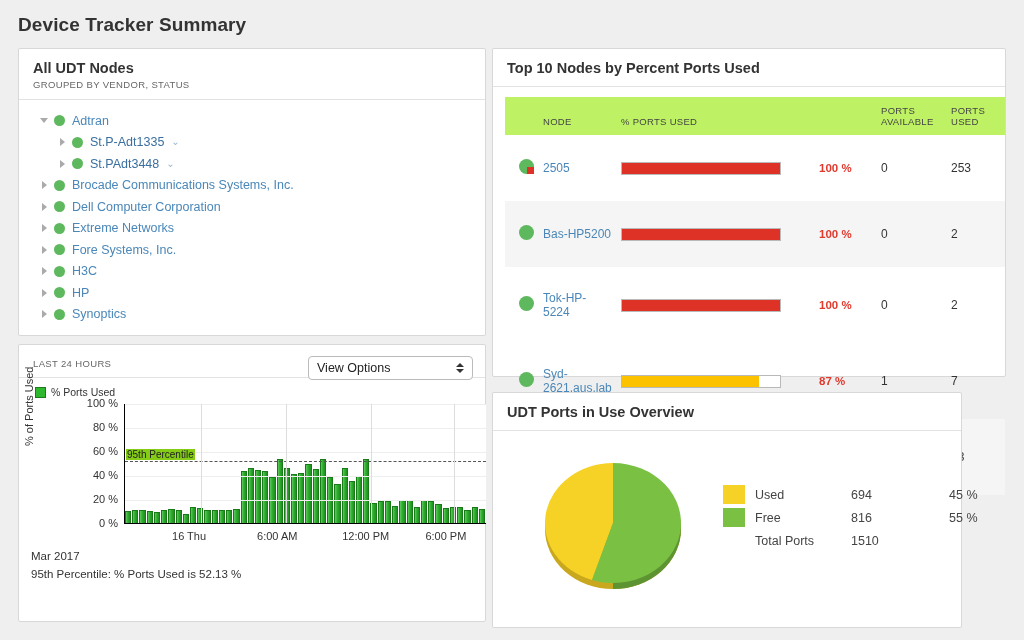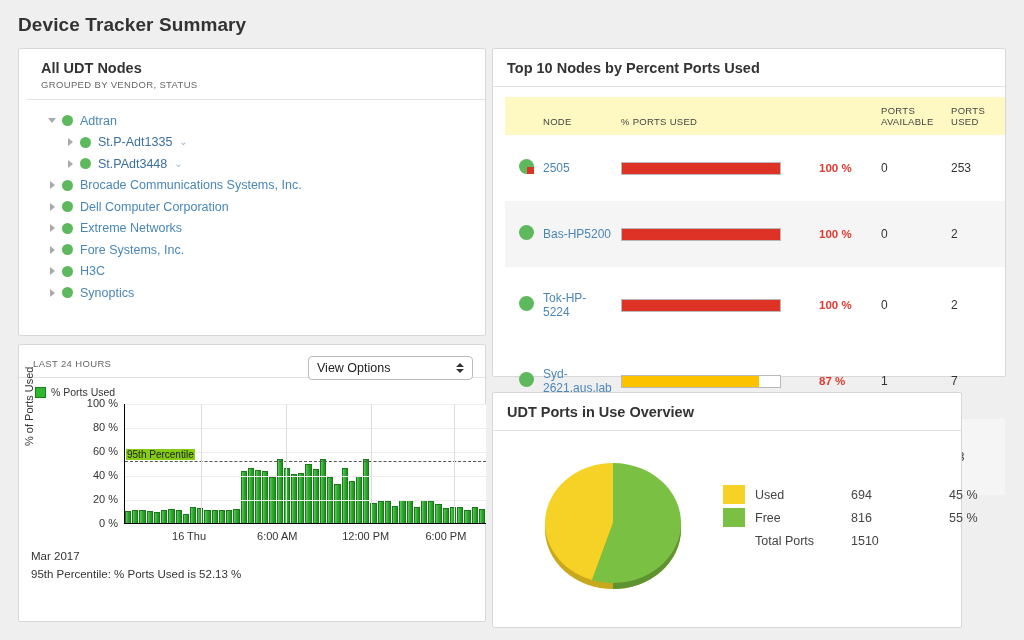--- a/index.html
+++ b/index.html
@@ -35,21 +35,21 @@
     font-size: 14.5px; font-weight: bold; color: #333333;
     line-height: 17px;
   }
   .panel-sub {
     font-size: 9.5px; color: #666666;
     letter-spacing: .35px; margin-top: 2px;
     text-transform: uppercase;
   }
 
   
-  #panel-tree { left: 18px; top: 48px; width: 468px; height: 288px; padding-left: 8px; }
+  #panel-tree { left: 18px; top: 48px; width: 468px; height: 288px; }
   .tree { padding: 10px 0 8px 0; }
   .tree-row {
     display: flex; align-items: center;
     height: 21.5px; padding-left: 18px;
     font-size: 12.5px;
   }
   .tree-row.lvl2 { padding-left: 36px; }
   .twisty {
     width: 14px; flex: 0 0 14px;
     display: flex; align-items: center; justify-content: center;
@@ -74,21 +74,21 @@
   .tree-label { color: #4a87b8; }
   .tree-row.lvl2 .tree-label { color: #3a6fa0; font-weight: normal; }
   .chev {
     margin-left: 7px; color: #9ab6cc; font-size: 10px; line-height: 1;
   }
 
   
   #panel-top10 { left: 492px; top: 48px; width: 514px; height: 329px; }
   table.t10 { width: 100%; border-collapse: collapse; table-layout: fixed; }
   table.t10 th {
-    background: #fef9c3;
+    background: #bef264;
     font-size: 9.5px; font-weight: normal; color: #444444;
     letter-spacing: .3px;
     text-transform: uppercase;
     padding: 8px 4px 8px 4px;
     vertical-align: bottom;
     text-align: left;
     height: 36px;
   }
   table.t10 td {
     padding: 24px 4px; font-size: 12px; color: #333333;
@@ -254,20 +254,27 @@
           </span>
           <span class="dot" style="background: rgb(94, 184, 94);"></span>
           <span class="tree-label">Fore Systems, Inc.</span>
         </div>
         <div class="tree-row">
           <span class="twisty">
             <i></i>
           </span>
           <span class="dot" style="background: rgb(94, 184, 94);"></span>
           <span class="tree-label">H3C</span>
+        </div>
+        <div class="tree-row">
+          <span class="twisty">
+            <i></i>
+          </span>
+          <span class="dot" style="background: rgb(94, 184, 94);"></span>
+          <span class="tree-label">HP</span>
         </div>
         <div class="tree-row">
           <span class="twisty">
             <i></i>
           </span>
           <span class="dot" style="background: rgb(94, 184, 94);"></span>
           <span class="tree-label">Synoptics</span>
         </div>
       </div>
   </div>

